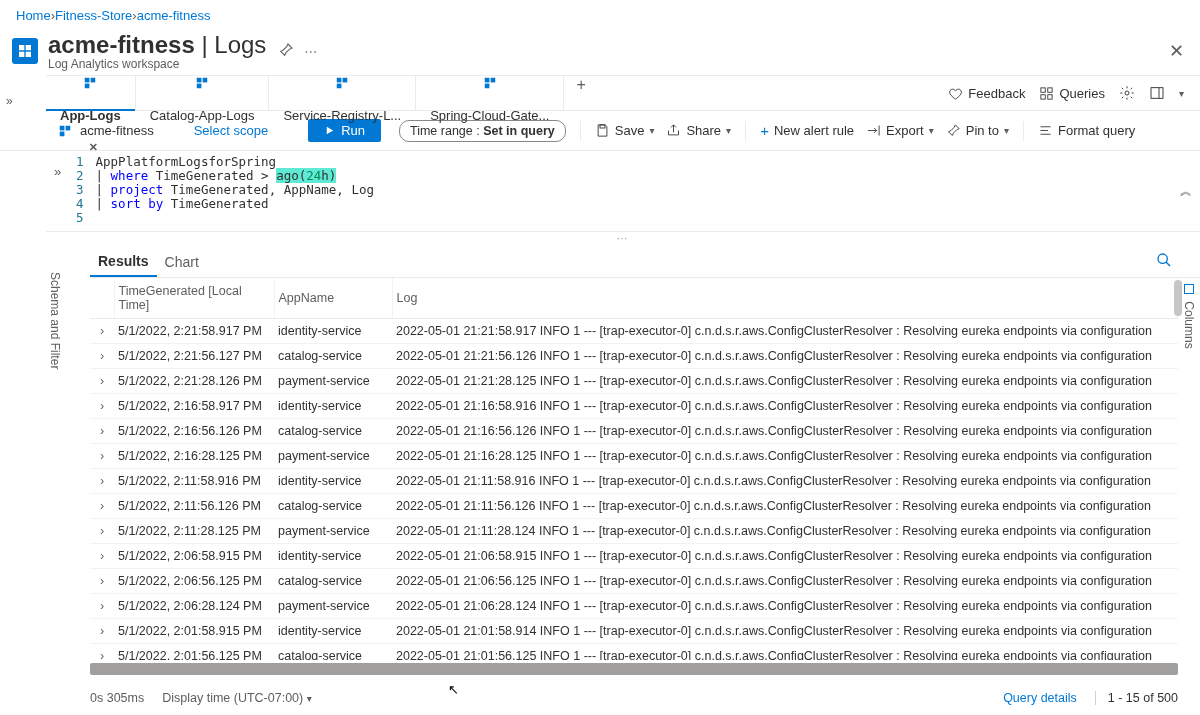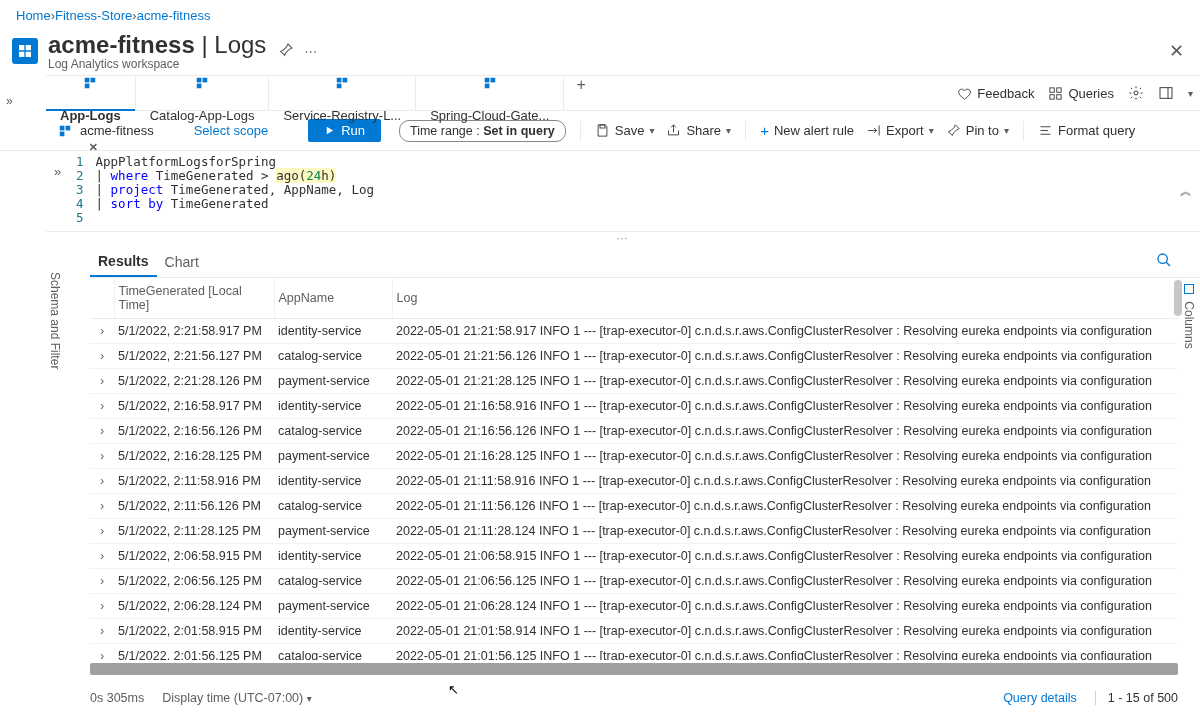--- a/index.html
+++ b/index.html
@@ -28,21 +28,21 @@
 
   
   .tabbar { display:flex; align-items:center; border-top:1px solid #edebe9; border-bottom:1px solid #edebe9; margin-left:46px; height:36px; }
   .tab { display:flex; align-items:center; gap:18px; padding: 0 14px; height:100%; border-right:1px solid #edebe9; cursor:pointer; color:#323130; font-size:13px; position:relative;flex-direction:column; }
   .tab .tabicon { width:14px; height:14px; display:inline-flex; }
   .tab .tabicon svg { width:14px; height:14px; fill:#0078d4; }
   .tab.active { font-weight:600; }
   .tab.active::after { content:""; position:absolute; left:0; right:0; bottom:-1px; height:2px; background:#0078d4; }
   .tab .close-x { color:#605e5c; margin-left:6px; font-size:11px; }
   .tab.add { border-right:none; color:#605e5c; font-size:16px; padding:0 12px; }
-  .tabbar .right-actions { margin-left:auto; display:flex; align-items:center; gap:14px; padding-right:7px; }
+  .tabbar .right-actions { margin-left:auto; display:flex; align-items:center; gap:14px; padding-right:16px; }
   .ra { display:flex; align-items:center; gap:5px; color:#323130; cursor:pointer; font-size:13px; }
   .ra svg { width:15px; height:15px; fill:none; stroke:#323130; stroke-width:1.4; }
   .ra.icononly svg { width:16px; height:16px; }
 
   
   .toolbar { display:flex; align-items:center; gap:12px; padding:6px 12px 6px 58px; border-bottom:1px solid #edebe9; height:40px; }
   .toolbar .scope { display:flex; align-items:center; gap:8px; }
   .toolbar .scope svg { width:14px; height:14px; fill:#0078d4; }
   .toolbar .scopename { color:#323130; }
   .toolbar .selectscope { color:#0078d4; cursor:pointer; margin-left:28px; }
@@ -57,21 +57,21 @@
 
   
   .editor-wrap { display:flex; border-bottom:1px solid #edebe9; margin-left:46px; position:relative; }
   .editor { display:flex; padding:4px 0 6px 30px; width:100%; font-family: Consolas, monospace; font-size:12.5px; }
   .gutter { color:#237893; text-align:right; padding-right:12px; user-select:none; }
   .gutter div { line-height:14px; height:14px; }
   .code div { line-height:14px; height:14px; white-space:pre; }
   .kw { color:#0000ff; }
   .num { color:#098658; }
   .pipe { color:#323130; }
-  .hl { background:#fef9c3; }
+  .hl { background:#5eead4; }
   .editor-collapse { position:absolute; right:8px; top:50%; transform:translateY(-50%); color:#605e5c; font-size:12px; cursor:pointer; }
 
   
   .splitter { text-align:center; color:#a19f9d; font-size:11px; margin-left:46px; letter-spacing:2px; height:14px; cursor:ns-resize; }
 
   
   .restabs { display:flex; align-items:center; margin-left:90px; border-bottom:1px solid #edebe9; height:32px; position:relative; }
   .restab { padding:0 8px; height:100%; display:flex; align-items:center; cursor:pointer; color:#605e5c; font-size:14px; }
   .restab.active { color:#323130; font-weight:600; border-bottom:2px solid #0078d4; }
   .restabs .search { margin-left:auto; margin-right:28px; color:#0078d4; cursor:pointer; }

